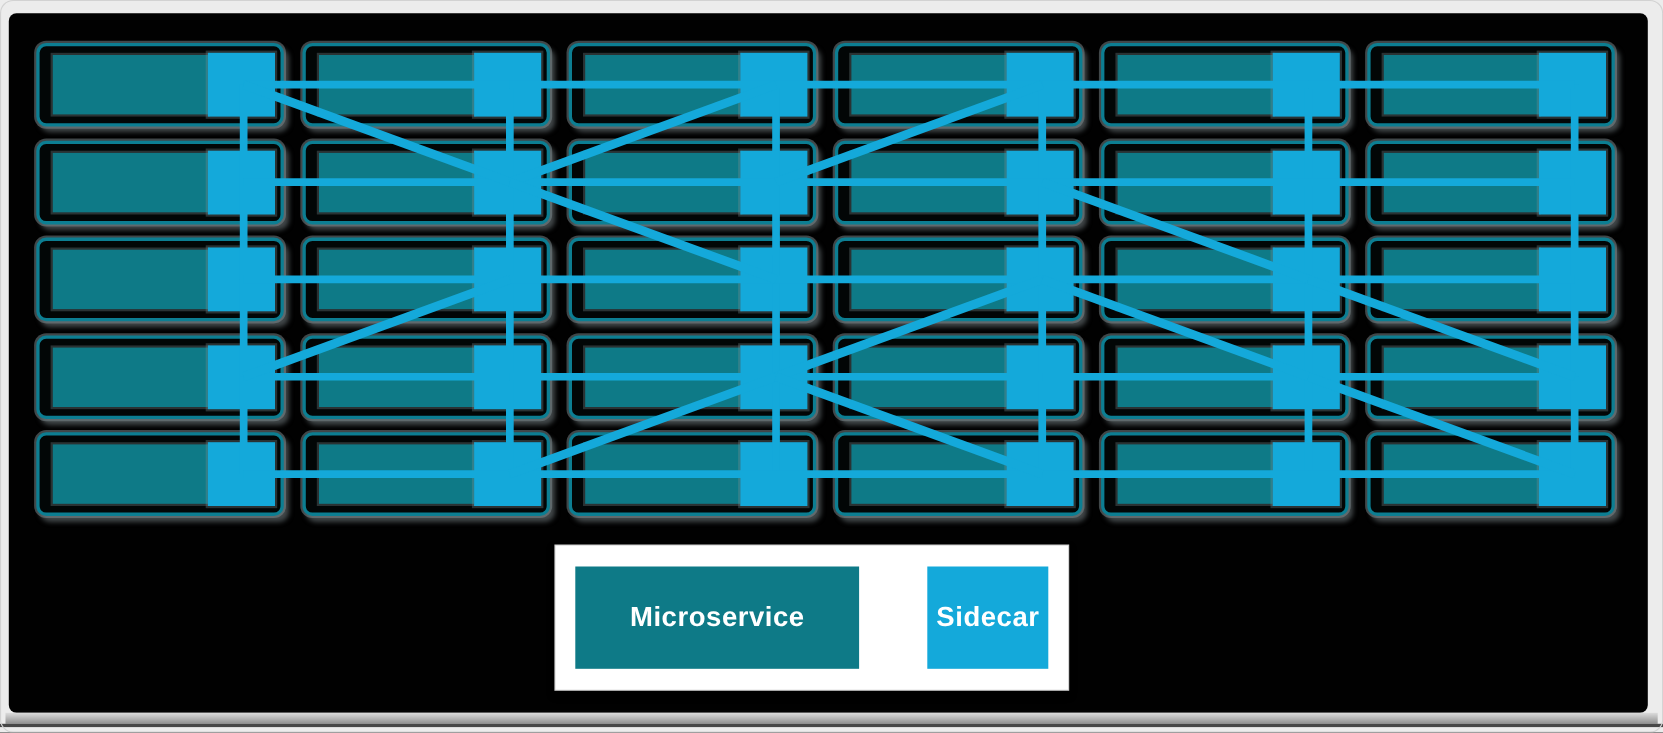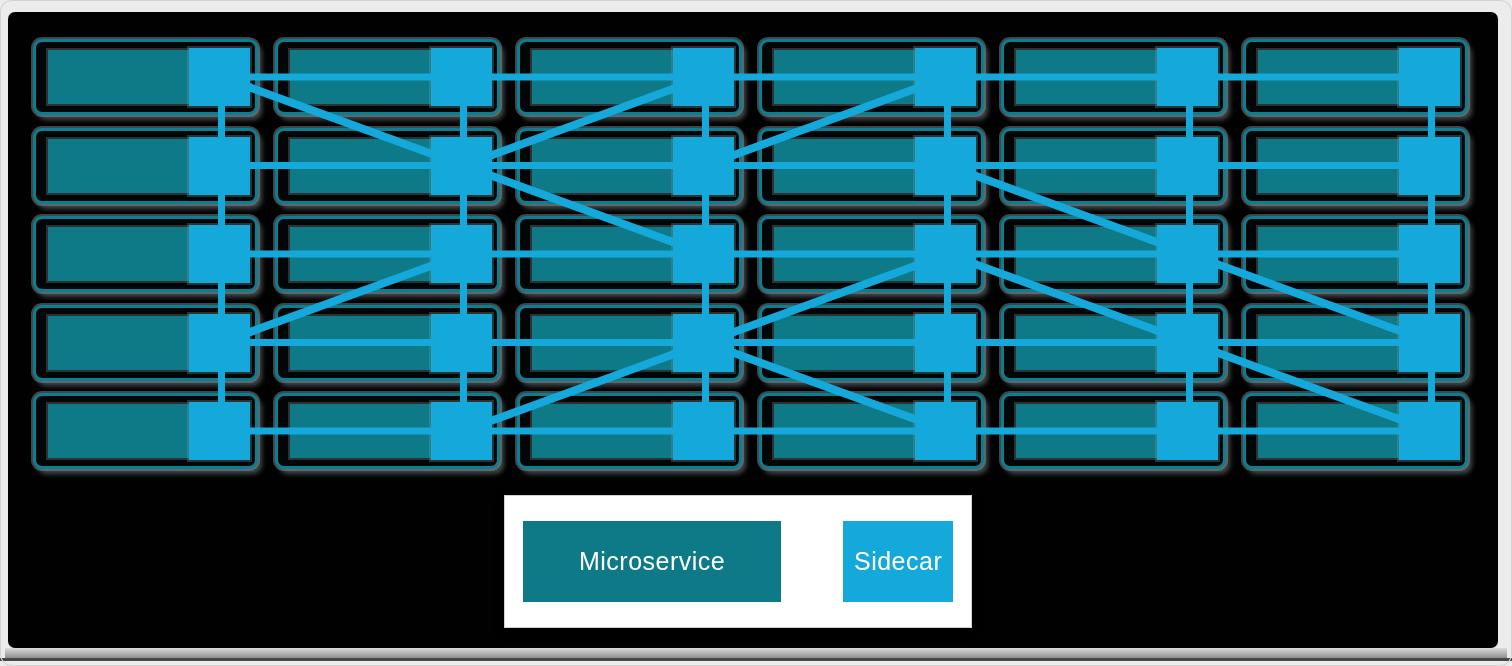--- a/index.html
+++ b/index.html
@@ -48,22 +48,22 @@
   #lines{position:absolute;left:0;top:0;z-index:2;pointer-events:none;}
   
   .legend{
     position:absolute;left:497px;top:484px;width:466px;height:131px;
     background:#ffffff;z-index:3;
     box-shadow:0 0 0 1px #d0d0d0, 0 4px 8px rgba(0,0,0,0.55);
     display:flex;align-items:center;
     padding:0 18px;box-sizing:border-box;gap:17px;
   }
   .lbox{
-    height:81px;display:flex;align-items:center;justify-content:center;
-    color:#ffffff;font-size:25px;font-weight:400;letter-spacing:0.5px;
+    height:93px;display:flex;align-items:center;justify-content:center;
+    color:#ffffff;font-size:25px;font-weight:700;letter-spacing:0.5px;
   }
   .lbox.micro-swatch{width:287px;}
   .lbox.side-swatch{width:122px;margin-left:45px;}
   
   .watermark{
     position:absolute;right:12px;bottom:6px;z-index:4;
     color:#ffffff;font-size:20px;font-weight:700;letter-spacing:1px;
     text-shadow:0 0 2px #000, 1px 1px 2px #000, -1px -1px 2px #000, 2px 2px 4px rgba(0,0,0,0.95);
     font-family:"DejaVu Sans", sans-serif;
   }

